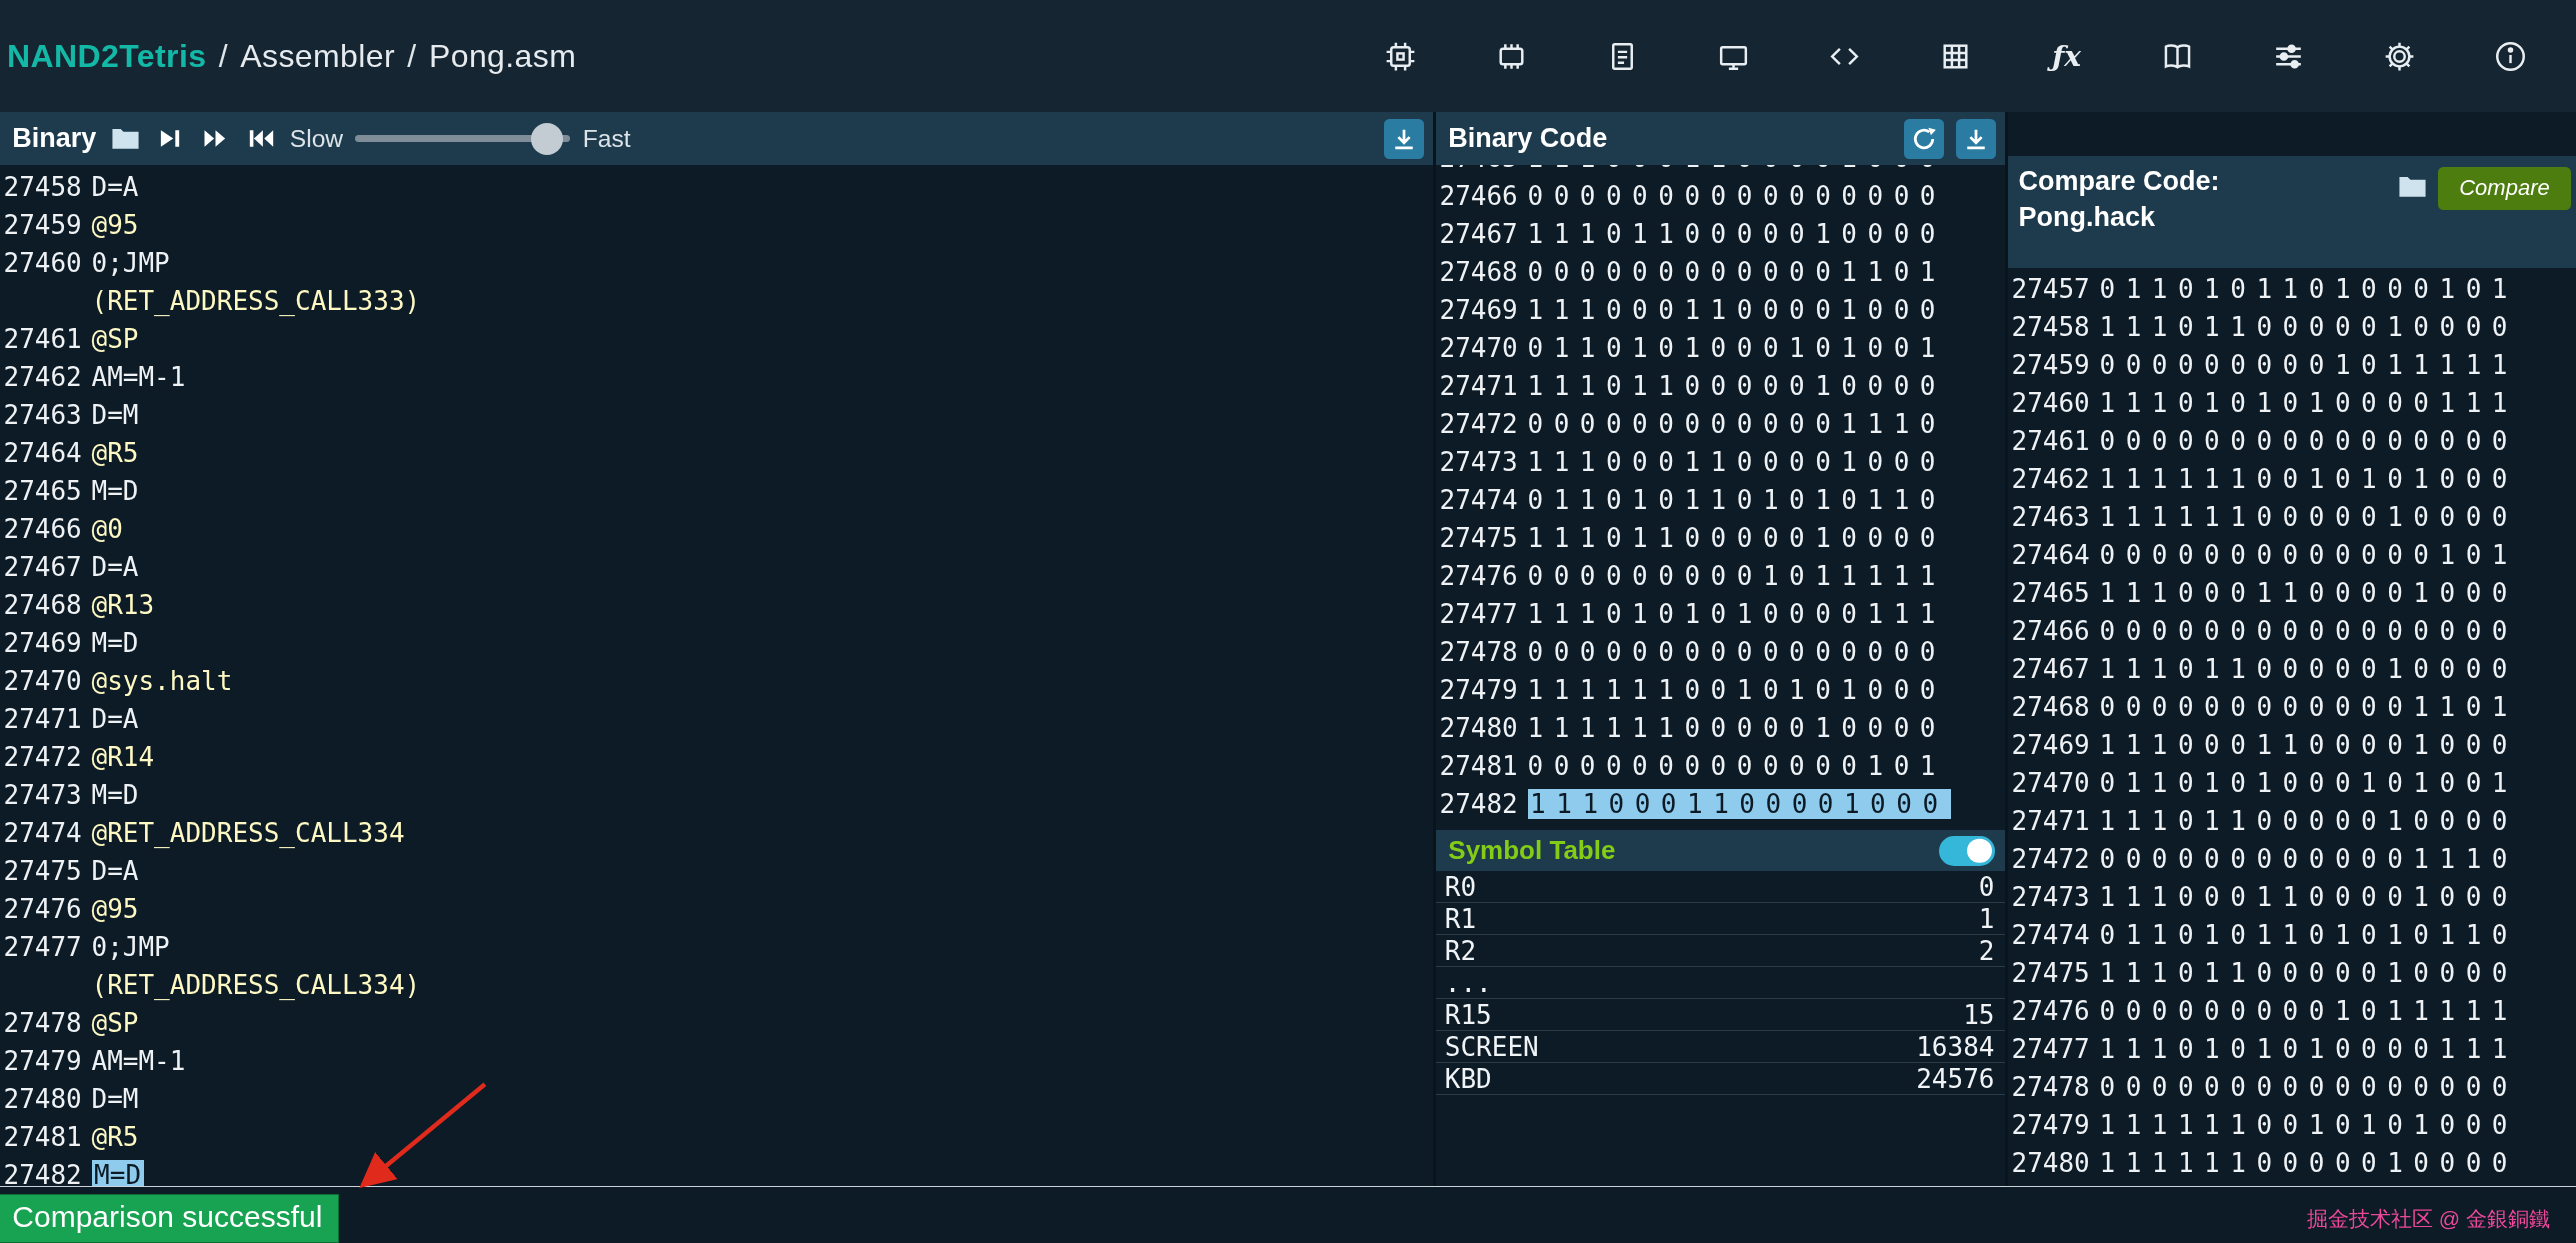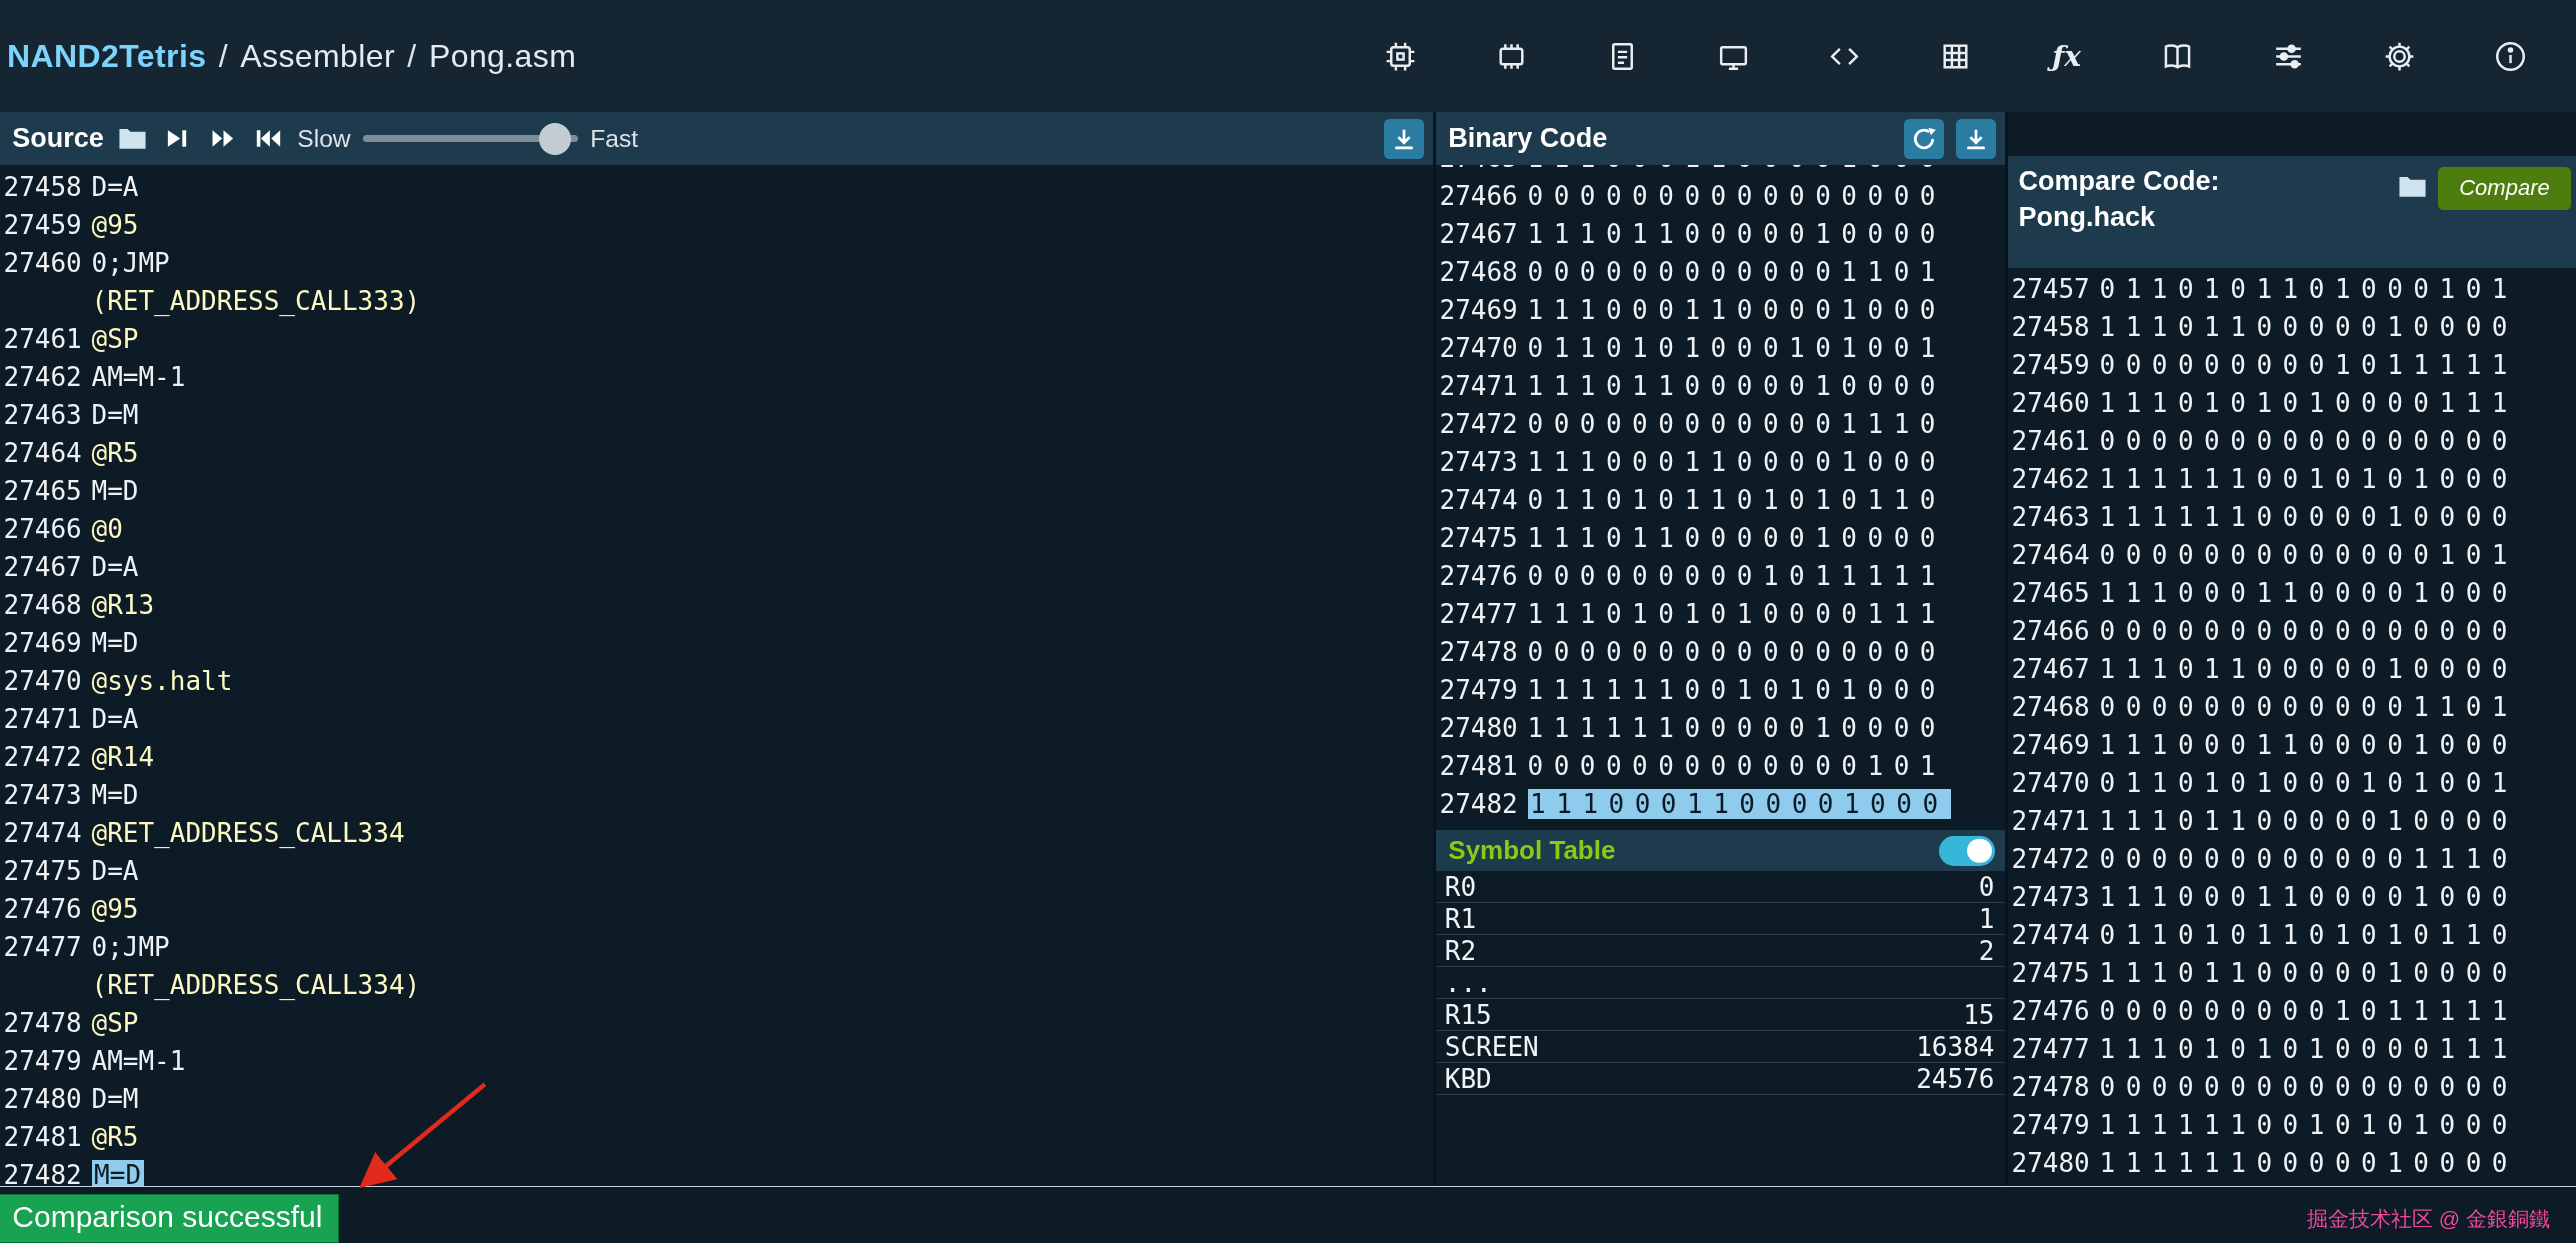--- a/index.html
+++ b/index.html
@@ -3,21 +3,21 @@
 <meta charset="utf-8">
 <style>
   html,body{margin:0;padding:0;background:#0d1b26;}
   body{width:2576px;height:1243px;overflow:hidden;position:relative;
        font-family:"Liberation Sans",sans-serif;color:#eef2f5;}
 
   
   .app-header{height:112px;background:#152531;display:flex;align-items:center;
               justify-content:space-between;padding:0 47px 0 7px;box-sizing:border-box;}
   .crumbs{font-size:32px;letter-spacing:0.4px;display:flex;gap:12.3px;align-items:center;white-space:nowrap;}
-  .brand{color:#7dd3fc;font-weight:bold;}
+  .brand{color:#14b8a6;font-weight:bold;}
   .crumb-sep{color:#dfe6ea;}
   .crumb{color:#e6ebef;}
   .header-icons{display:flex;gap:74px;align-items:flex-end;}
   .hicon{width:37px;height:37px;background:none;border:none;padding:0;cursor:pointer;
          color:#e9eef2;display:flex;align-items:center;justify-content:center;}
   .hicon svg{width:37px;height:37px;stroke:#e9eef2;stroke-width:1.6;fill:none;}
   .fx-glyph{font-style:italic;font-weight:bold;font-size:28px;color:#e9eef2;font-family:"DejaVu Serif",serif;}
 
   
   .main{display:flex;height:1075px;border-bottom:1.8px solid #c9d3d9;box-sizing:border-box;}
@@ -161,21 +161,21 @@
           <circle cx="12" cy="7.8" r="1" fill="#e9eef2"></circle>
         </svg>
     </button>
   </div>
 </header>
 
 <div class="main">
 
   <section class="panel panel-source">
     <div class="panel-header">
-      <span>Source</span>
+      <span>Binary</span>
       <button class="phbtn">
         <svg viewBox="0 0 24 24">
             <path class="folder-fill" d="M2.5 5h6l2 2h11v12.5h-19Z"></path>
           </svg>
       </button>
       <button class="phbtn">
         <svg viewBox="0 0 24 24">
             <polygon class="white-fill" points="5,6 14,12 5,18"></polygon>
             <rect class="white-fill" x="15.5" y="6" width="2.8" height="12"></rect>
           </svg>

